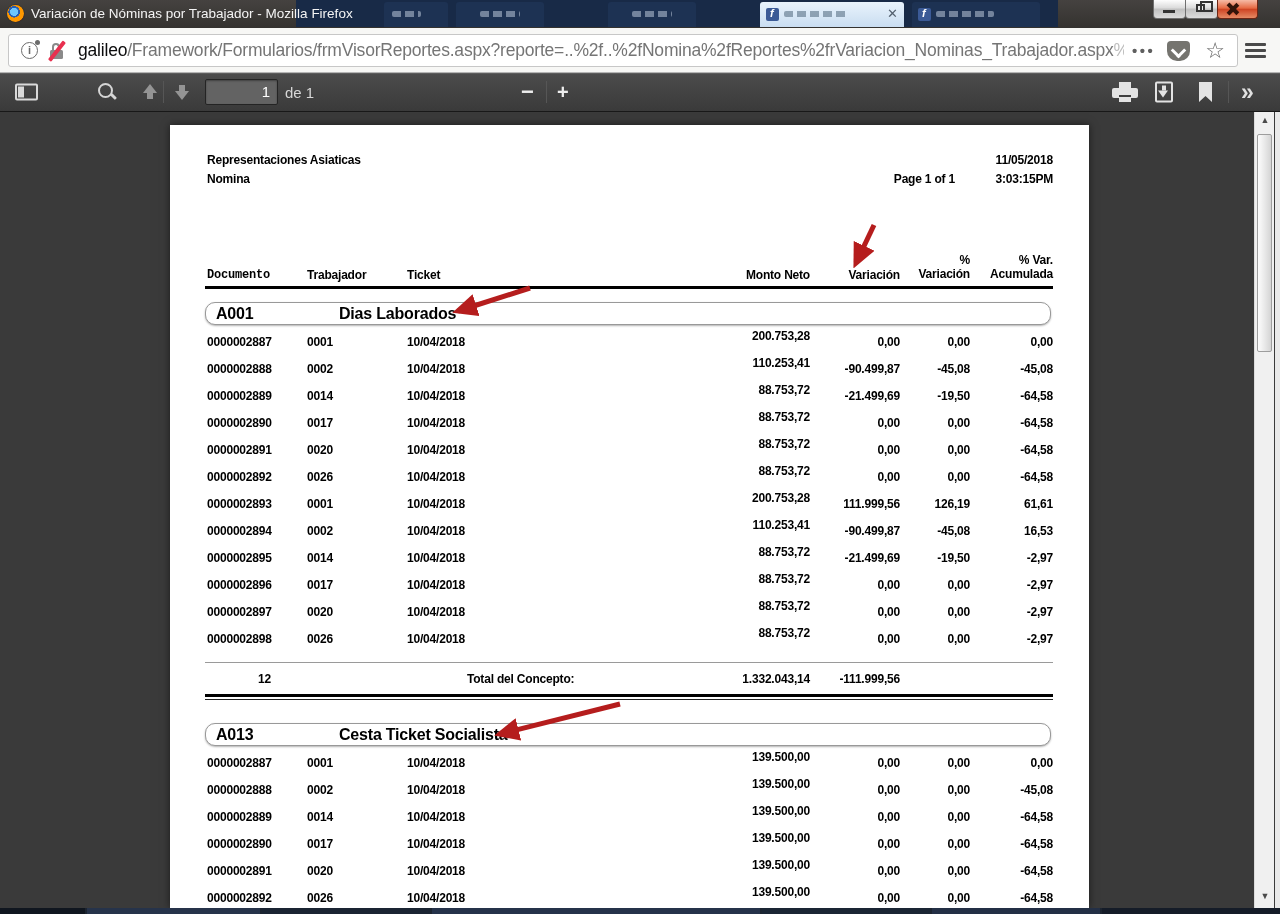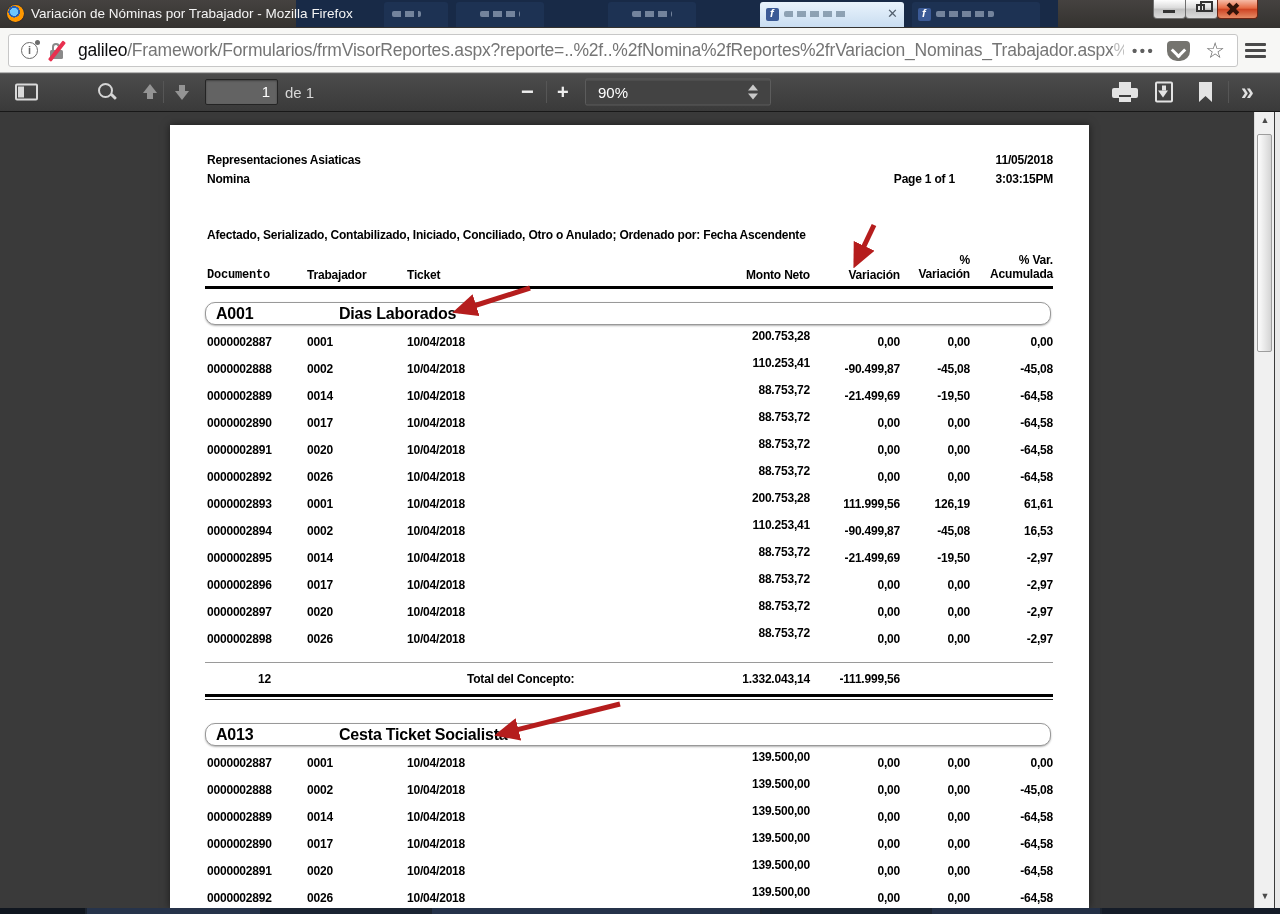--- a/index.html
+++ b/index.html
@@ -185,41 +185,39 @@
     <div class="abs sidebar-icon"></div>
     <div class="abs search-icon"></div>
     <div class="abs arr up" style="left:140px;"></div>
     <div class="abs tool-sep sep-a"></div>
     <div class="abs arr down" style="left:172px;"></div>
     <div class="abs page-input">1</div>
     <div class="abs page-of">de 1</div>
     <div class="abs zoom-minus">−</div>
     <div class="abs tool-sep sep-b"></div>
     <div class="abs zoom-plus">+</div>
-    <div class="abs zoom-select"><span>90%</span><span class="spinner"></span></div>
     <div class="abs print-icon">
         <i class="paper"></i>
         <i class="body"></i>
         <i class="tray"></i>
       </div>
     <div class="abs dl-icon"></div>
     <div class="abs bm-icon"></div>
     <div class="abs tool-sep sep-c"></div>
     <div class="abs chev-icon">»</div>
   </div>
 
   <div class="viewer">
     <div class="page">
       <div class="ab" style="left:37px;top:28px;">Representaciones Asiaticas</div>
       <div class="ab ral" style="right:36px;top:28px;">11/05/2018</div>
       <div class="ab" style="left:37px;top:47px;">Nomina</div>
       <div class="ab ral" style="right:134px;top:47px;">Page 1 of 1</div>
       <div class="ab ral" style="right:36px;top:47px;">3:03:15PM</div>
 
-      <div class="ab" style="left:37px;top:103px;width:824px;">Afectado, Serializado, Contabilizado, Iniciado, Conciliado, Otro o Anulado; Ordenado por: Fecha Ascendente</div>
 
       <div class="ab" style="left:37px;top:143px;font-family:Liberation Mono, monospace;">Documento</div>
       <div class="ab" style="left:137px;top:143px;">Trabajador</div>
       <div class="ab" style="left:237px;top:143px;">Ticket</div>
       <div class="ab ral" style="right:279px;top:143px;">Monto Neto</div>
       <div class="ab ral" style="right:189px;top:143px;">Variación</div>
       <div class="ab ral" style="right:119px;top:128px;">
           <div>%</div>
           <div>Variación</div>
         </div>

